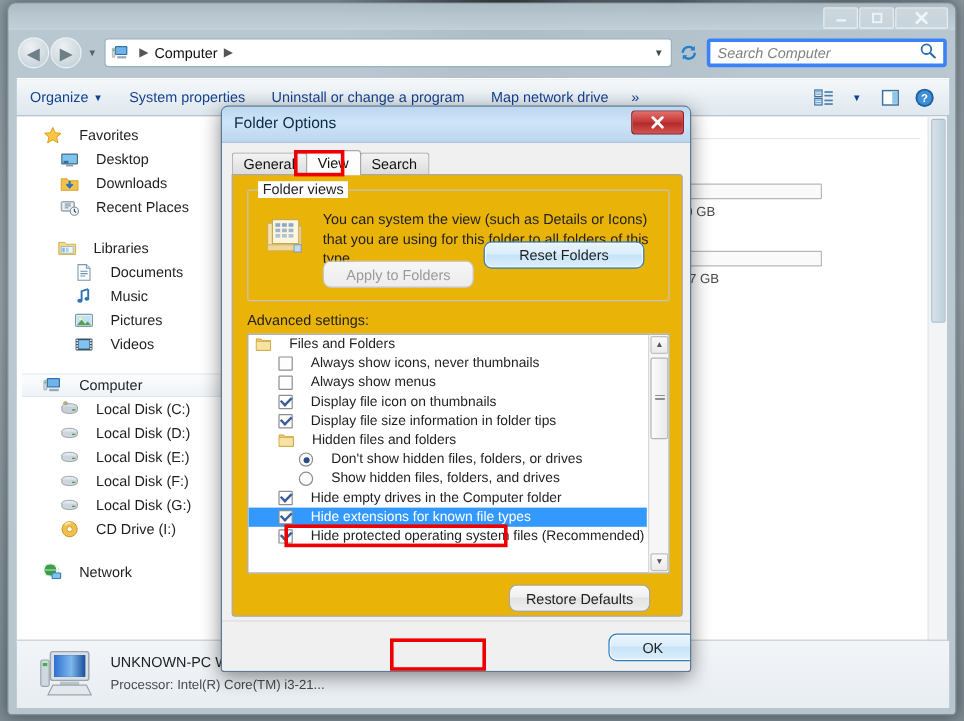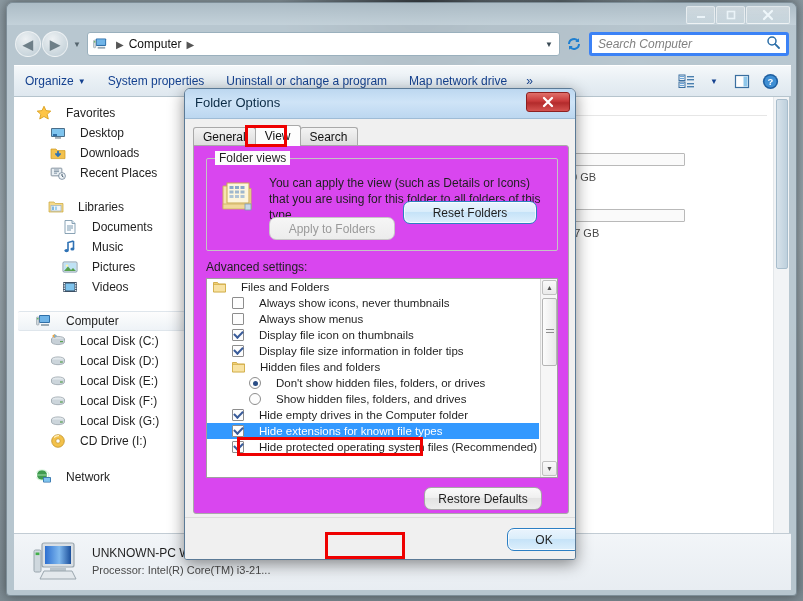--- a/index.html
+++ b/index.html
@@ -218,21 +218,21 @@
     border-radius: 3px 3px 0 0;
     margin-right: -1px;
   }
   .tab.active {
     background: #fdfdfd;
     height: 21px;
     position: relative; z-index: 2;
   }
   #tabpanel {
     position:absolute; left: 8px; top: 56px; width: 376px; height: 369px;
-    background: #d946ef;
+    background: #eab308;
     border: 1px solid #a9a9a9;
     border-radius: 0 3px 3px 3px;
   }
 
   
   .redbox {
     position: absolute;
     border: 3px solid #ee0000;
     pointer-events: none;
     z-index: 50;
@@ -745,21 +745,21 @@
             </g>
           <g fill="#b0c4d6">
               <rect x="8.5" y="16" width="4" height="3"></rect>
               <rect x="14" y="16" width="4" height="3"></rect>
               <rect x="19.5" y="16" width="4" height="3"></rect>
             </g>
           <path d="M2 25 h28 v5 H2 Z" fill="#f0d89a" stroke="#cdae5e" stroke-width=".8"></path>
           <rect x="24" y="25" width="6" height="6" fill="#c9d9e8" stroke="#7e99b4" stroke-width=".8"></rect>
         </svg>
       </span>
-      <div id="fvtext">You can apply the view (such as Details or Icons) that you are using for this folder to all folders of this type.</div>
+      <div id="fvtext">You can system the view (such as Details or Icons) that you are using for this folder to all folders of this type.</div>
       <div class="btn disabled" id="btnApplyFolders">
         <span>Apply to Folders</span>
       </div>
       <div class="btn default" id="btnResetFolders">
         <span>Reset Folders</span>
       </div>
     </div>
 
     <div id="advlabel">Advanced settings:</div>
 

